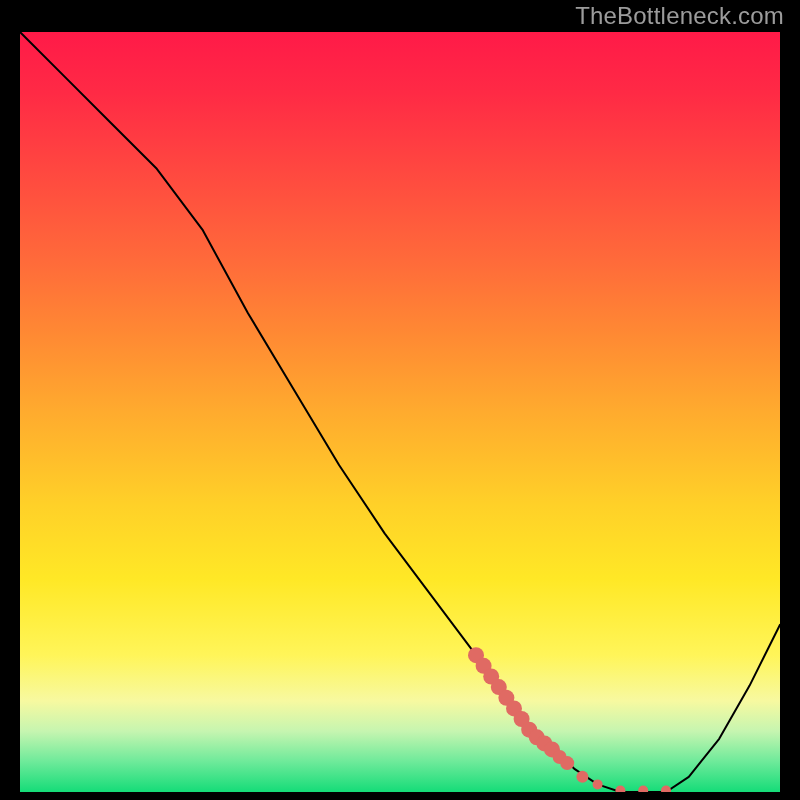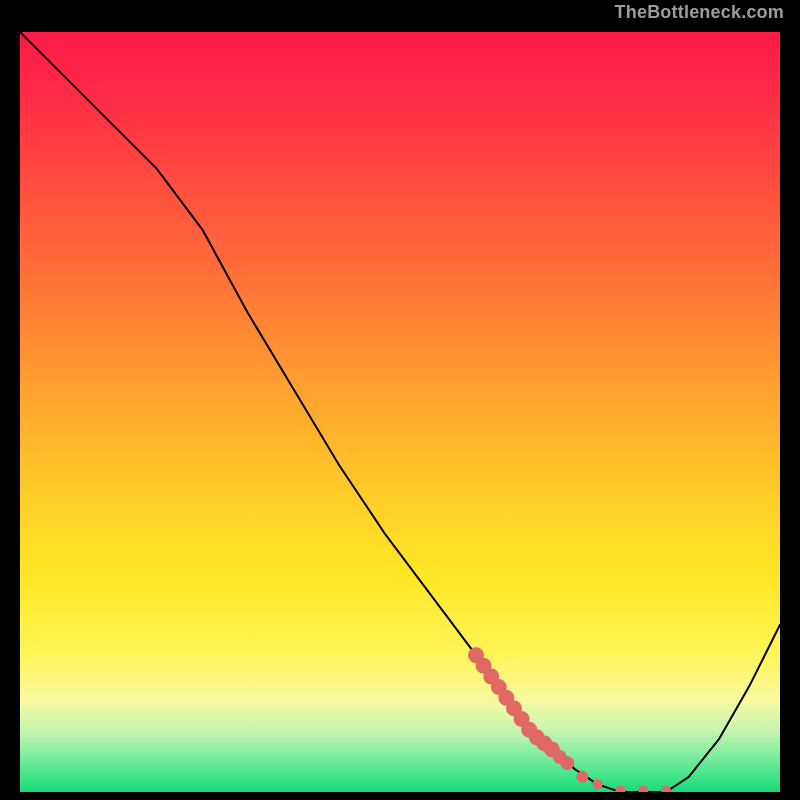--- a/index.html
+++ b/index.html
@@ -15,22 +15,22 @@
     position: absolute;
     left: 0; top: 0;
     width: 800px; height: 800px;
     background: #000;
   }
   .watermark {
     position: absolute;
     top: 2px;
     right: 16px;
     color: #9c9c9c;
-    font-size: 18px;
-    font-weight: 700;
+    font-size: 24px;
+    font-weight: 400;
     letter-spacing: 0.2px;
   }
   .plot {
     position: absolute;
     left: 20px;
     top: 32px;
     width: 760px;
     height: 760px;
     
     background: linear-gradient(to bottom,

